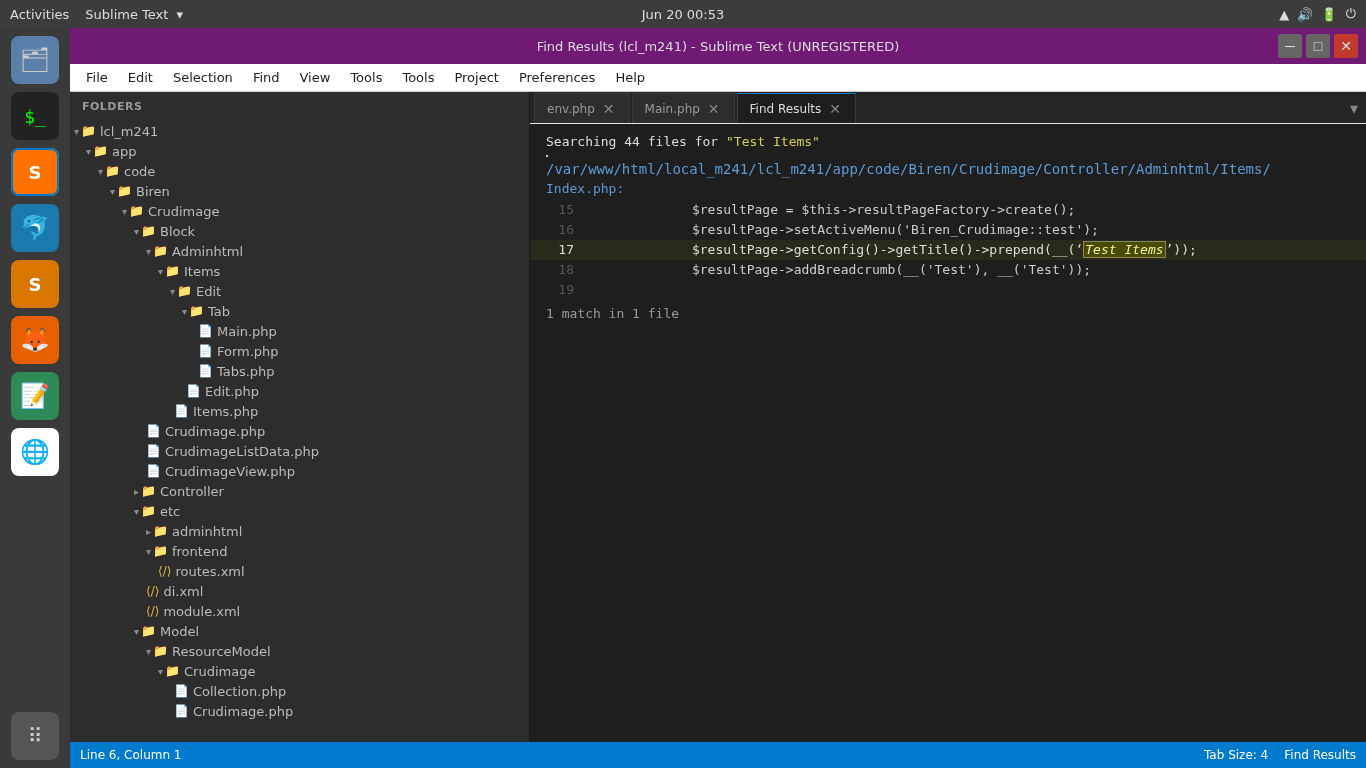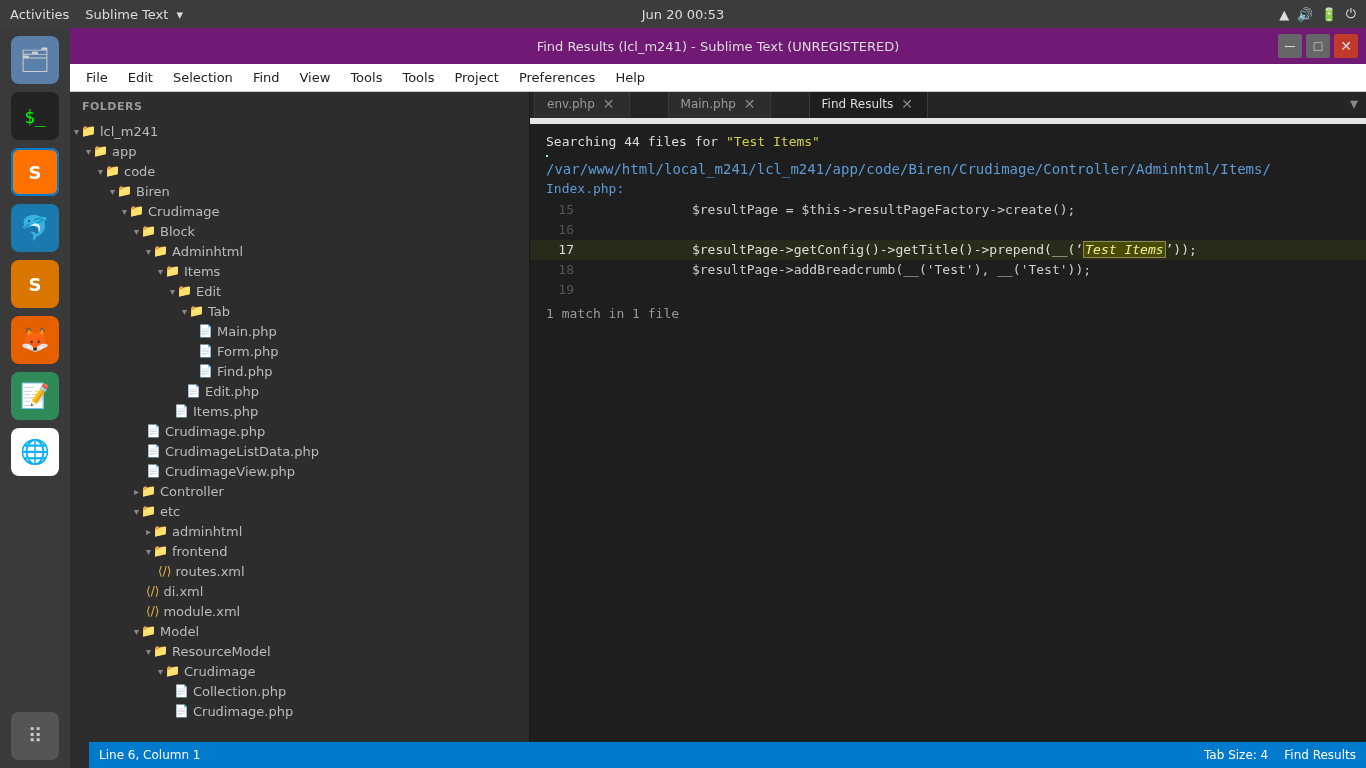--- a/index.html
+++ b/index.html
@@ -115,23 +115,22 @@
       background: #1e1e1e;
       min-width: 0;
     }
 
     
     .tab-bar {
       height: 32px;
       background: #252526;
       display: flex;
       align-items: flex-end;
-      border-bottom: 6px solid #e5e5e5;
+      border-bottom: 1px solid #e5e5e5;
       padding-left: 4px;
-      gap: 36px;
     }
     .tab {
       height: 30px;
       padding: 0 12px;
       display: flex;
       align-items: center;
       gap: 6px;
       font-size: 12px;
       color: #999;
       background: #2d2d2d;
@@ -225,21 +224,20 @@
     
     .status-bar {
       height: 26px;
       background: #007acc;
       display: flex;
       align-items: center;
       padding: 0 10px;
       font-size: 12px;
       color: #fff;
       gap: 16px;
-      margin-left: 19px;
     }
     .status-bar-right {
       margin-left: auto;
       display: flex;
       gap: 16px;
     }
 
     
     .dock {
       width: 70px;
@@ -422,21 +420,21 @@
 
         <div class="tree-item">
           <span class="indent" style="width:128px;"></span>
           <span class="icon file-icon">📄</span>
           <span>Form.php</span>
         </div>
 
         <div class="tree-item">
           <span class="indent" style="width:128px;"></span>
           <span class="icon file-icon">📄</span>
-          <span>Find.php</span>
+          <span>Tabs.php</span>
         </div>
 
         <div class="tree-item">
           <span class="indent" style="width:116px;"></span>
           <span class="icon file-icon">📄</span>
           <span>Edit.php</span>
         </div>
 
         <div class="tree-item">
           <span class="indent" style="width:104px;"></span>
@@ -568,20 +566,21 @@
           <div class="file-path">/var/www/html/local_m241/lcl_m241/app/code/Biren/Crudimage/Controller/Adminhtml/Items/</div>
           <div class="file-path-sub">Index.php:</div>
 
           <div class="code-line">
             <span class="line-num">15</span>
             <span class="line-content">            $resultPage = $this-&gt;resultPageFactory-&gt;create();</span>
           </div>
 
           <div class="code-line">
             <span class="line-num">16</span>
+            <span class="line-content">            $resultPage-&gt;setActiveMenu('Biren_Crudimage::test');</span>
           </div>
 
           <div class="code-line highlight-line" style="background:#2a2a1a;">
             <span class="line-num" style="color:#ddd;">17</span>
             <span class="line-content">            $resultPage-&gt;getConfig()-&gt;getTitle()-&gt;prepend(__(‘<span class="match-text">Test Items</span>’));</span>
           </div>
 
           <div class="code-line">
             <span class="line-num">18</span>
             <span class="line-content">            $resultPage-&gt;addBreadcrumb(__('Test'), __('Test'));</span>

